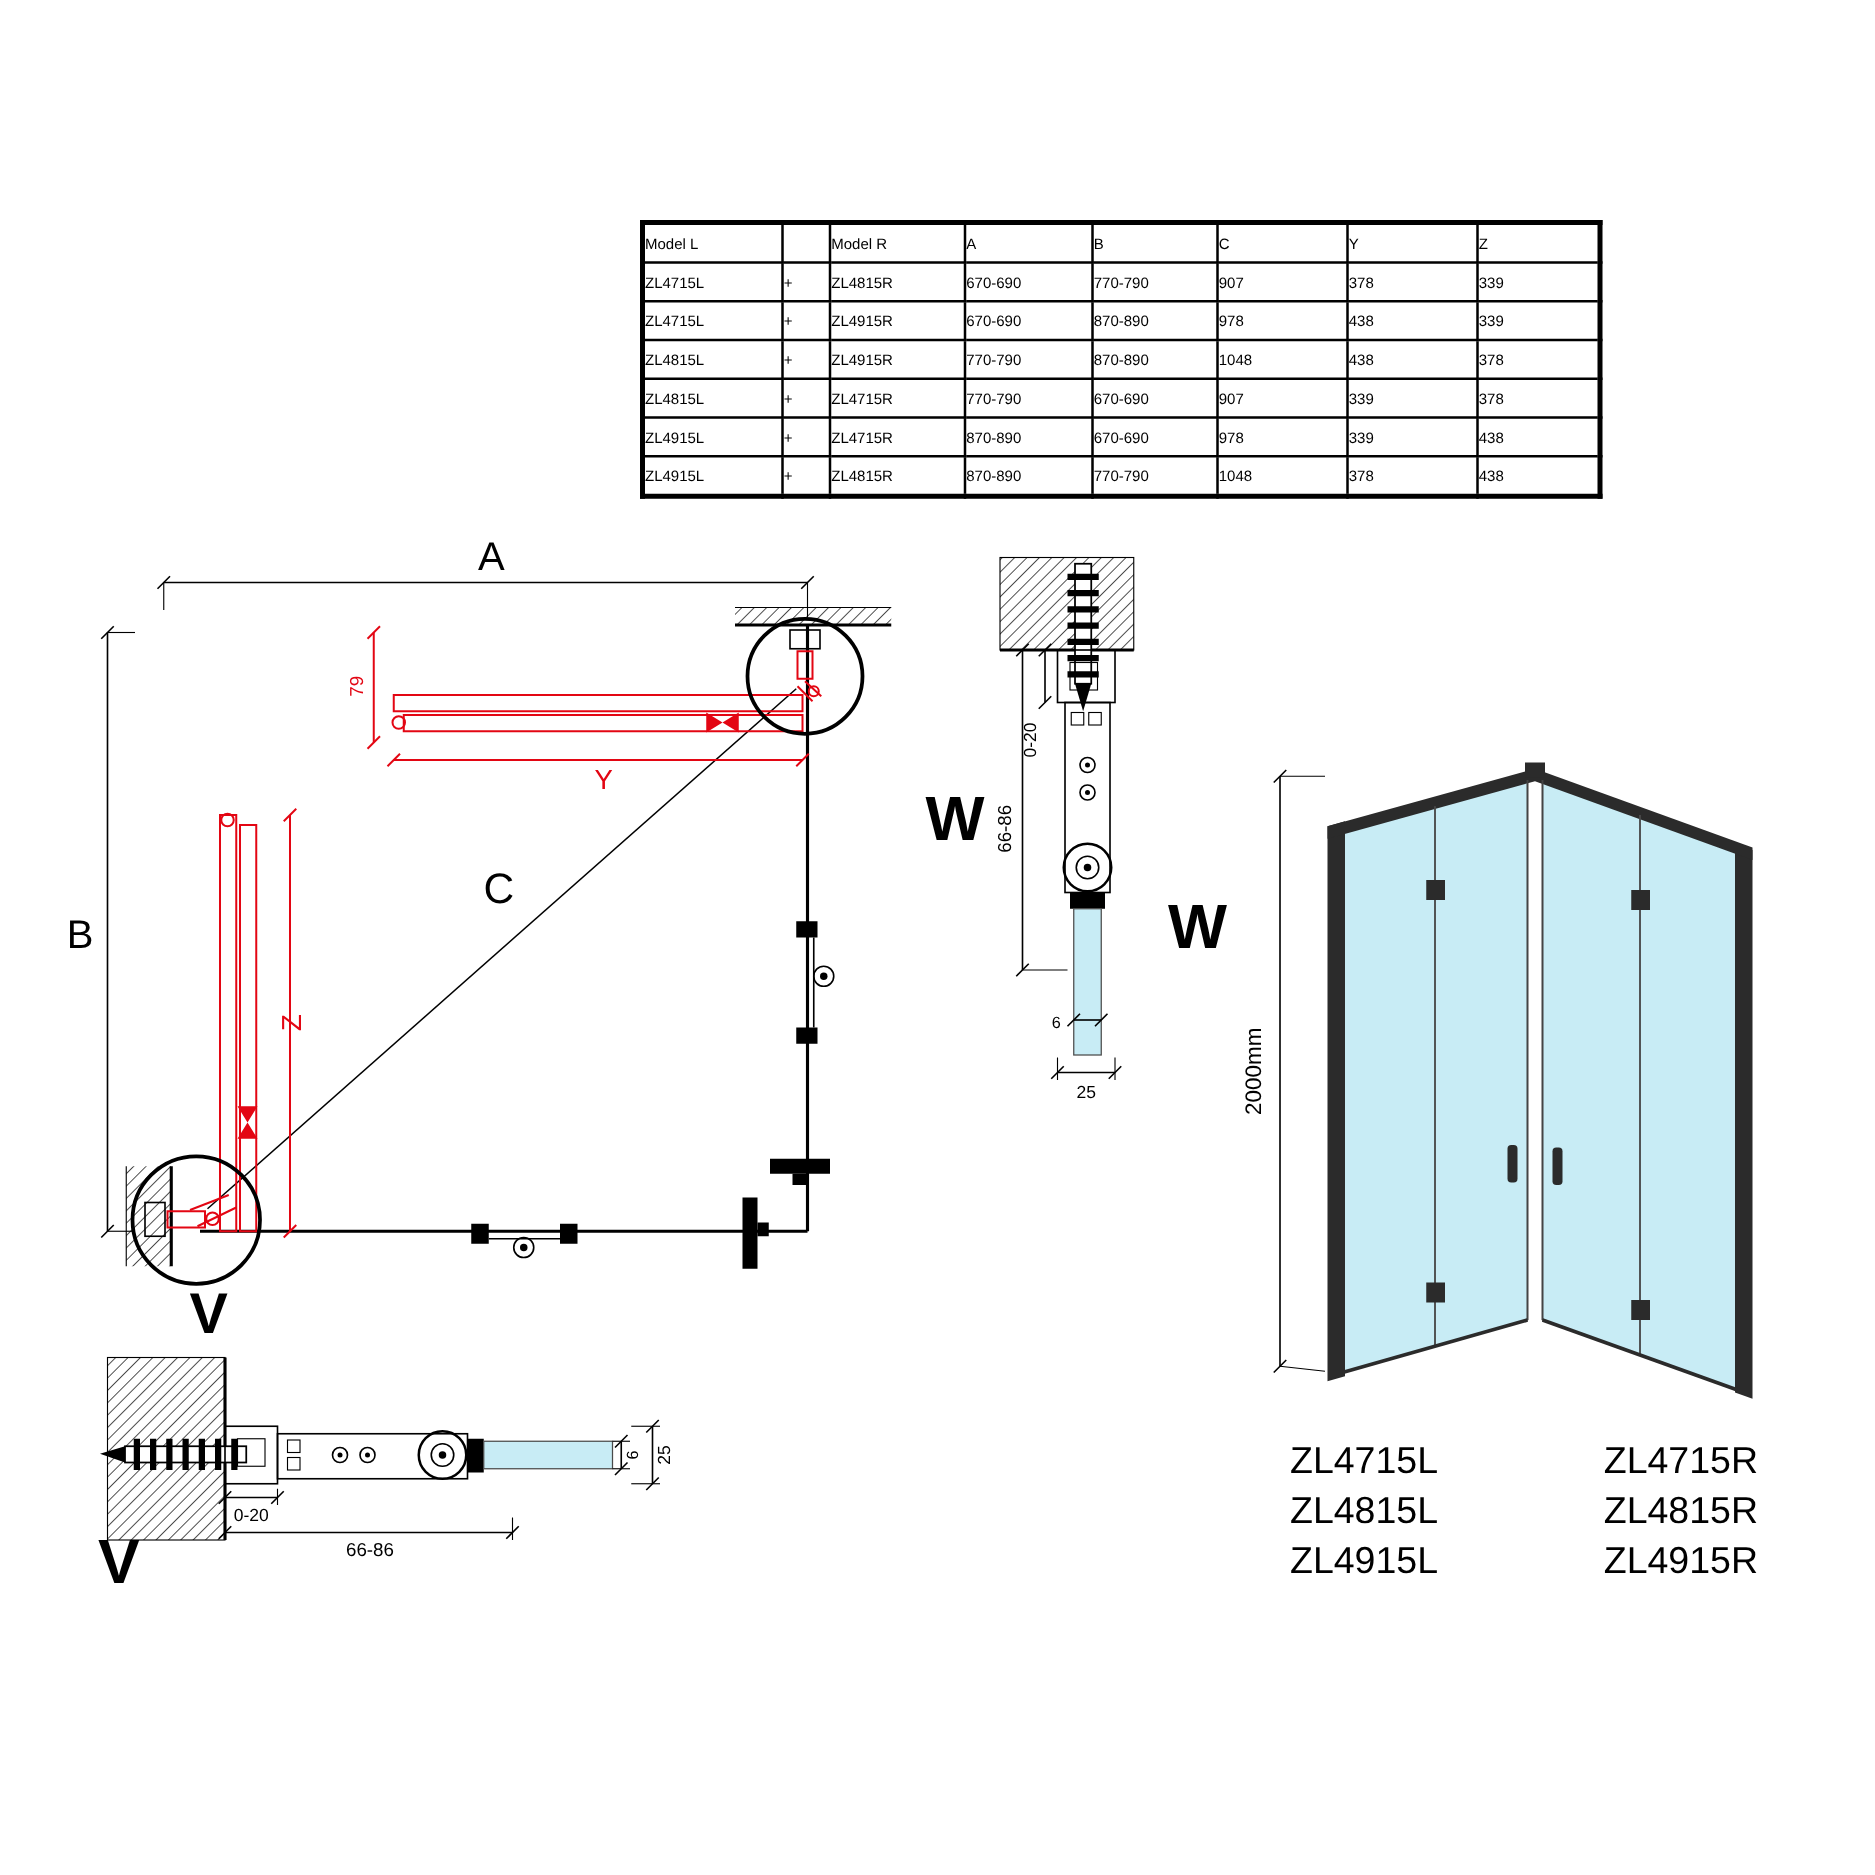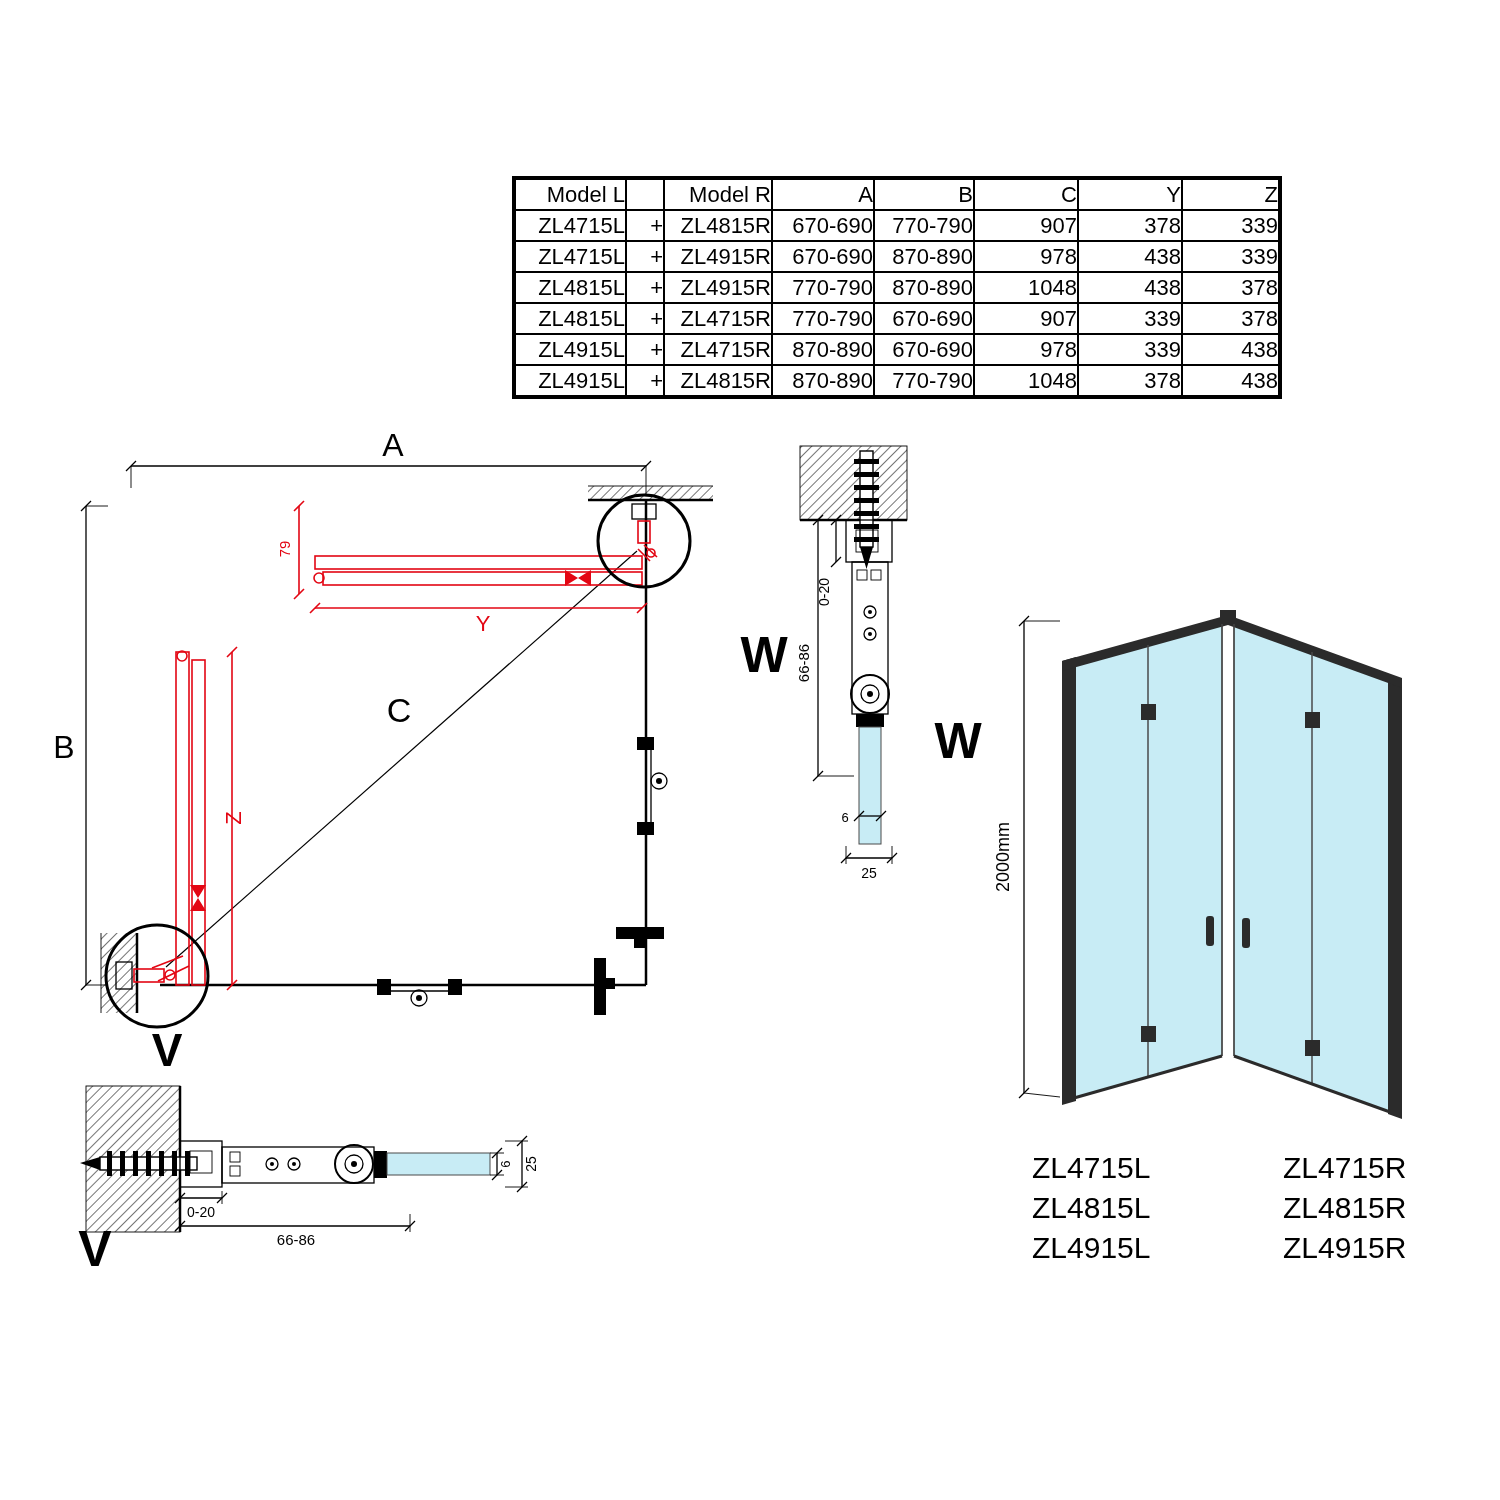--- a/index.html
+++ b/index.html
@@ -7,22 +7,22 @@
     position:relative; width:1500px; height:1500px; background:#ffffff;
     font-family:"Liberation Sans", sans-serif; overflow:hidden;
   }
   
   .spec-table {
     position:absolute; left:512px; top:176px;
     border-collapse:collapse; table-layout:fixed; background:#fff;
     border:4px solid #000;
   }
   .spec-table th, .spec-table td {
-    border:2px solid #000; font-size:22px; font-weight:normal;
-    text-align:right; padding:0; height:29px; color:#000;
+    border:2px solid #000; font-size:12px; font-weight:normal;
+    text-align:left; padding:0; height:29px; color:#000;
     overflow:hidden; white-space:nowrap;
   }
   
   .draw { position:absolute; left:0; top:0; }
   .k  { stroke:#000; fill:none; stroke-width:1.3; }
   .k2 { stroke:#000; fill:none; stroke-width:2.5; }
   .thin { stroke:#000; fill:none; stroke-width:0.9; }
   .fb { fill:#000; stroke:none; }
   .r  { stroke:#e30613; fill:none; stroke-width:1.6; }
   .rfill { fill:#e30613; stroke:none; }

